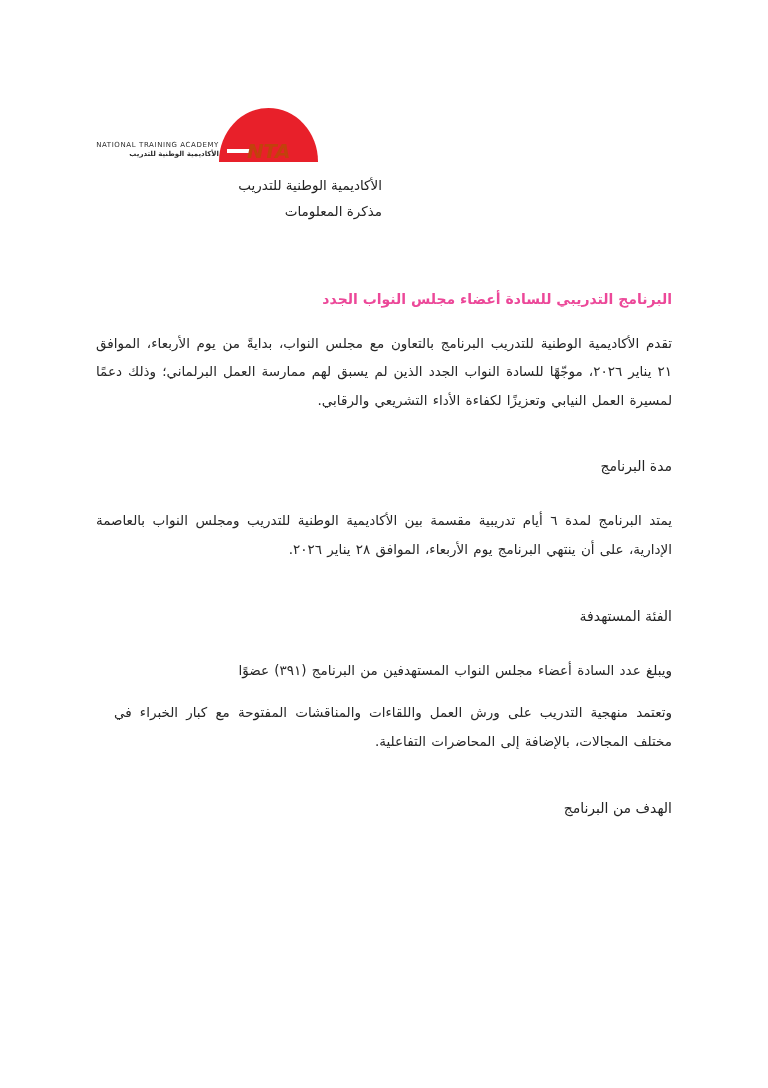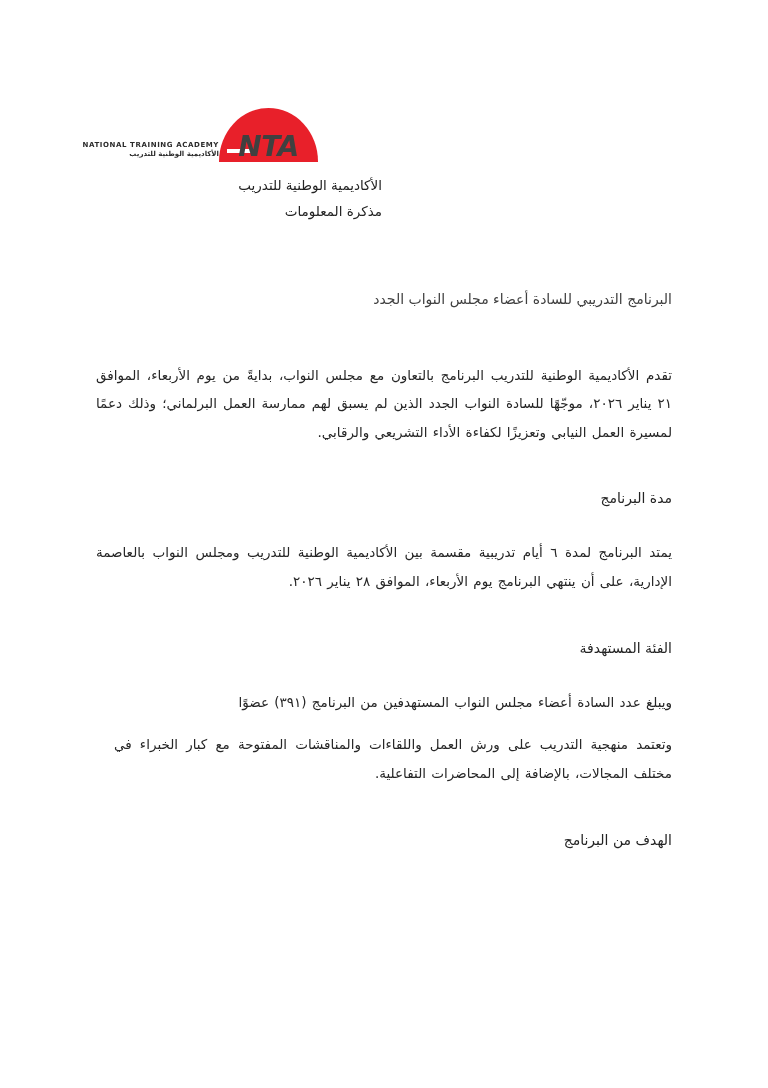--- a/index.html
+++ b/index.html
@@ -49,24 +49,24 @@
     border-top-left-radius: 50px 54px;
     border-top-right-radius: 50px 54px;
   }
 
   .logo-nta {
     position: absolute;
     left: 0;
     right: 0;
     bottom: 1px;
     text-align: center;
-    color: #404040;
+    color: #c2410c;
     font-family: "DejaVu Sans", "Liberation Sans", sans-serif;
     font-weight: 700;
-    font-size: 28px;
+    font-size: 20px;
     letter-spacing: -0.5px;
     line-height: 1;
     font-style: italic;
   }
 
   .logo-dash {
     position: absolute;
     left: 8px;
     bottom: 9px;
     width: 24px;
@@ -78,21 +78,21 @@
     margin-left: 10px;
     padding-bottom: 3px;
     display: flex;
     flex-direction: column;
     gap: 2px;
     filter: blur(0.35px);
   }
 
   .logo-wordmark .wm-en {
     font-size: 7px;
-    font-weight: 700;
+    font-weight: 400;
     letter-spacing: 0.6px;
     color: #2b2b2b;
     white-space: nowrap;
     line-height: 1.1;
   }
 
   .logo-wordmark .wm-ar {
     font-size: 7px;
     font-weight: 700;
     color: #2b2b2b;
@@ -120,28 +120,28 @@
     color: #232323;
     filter: blur(0.28px);
   }
 
   .masthead div { white-space: nowrap; }
 
   .doc-title {
     margin-top: 66px;
     text-align: right;
     font-size: 14px;
-    font-weight: 400;
-    color: #404040;
+    font-weight: 700;
+    color: #ec4899;
     letter-spacing: 0.1px;
     filter: blur(0.3px);
   }
 
   .para {
-    margin-top: 54px;
+    margin-top: 22px;
     font-size: 13.5px;
     line-height: 2.12;
     color: #262626;
     filter: blur(0.32px);
     word-spacing: 1px;
   }
 
   .para.tight { margin-top: 14px; margin-left: 18px; }
 
   .section-heading {

